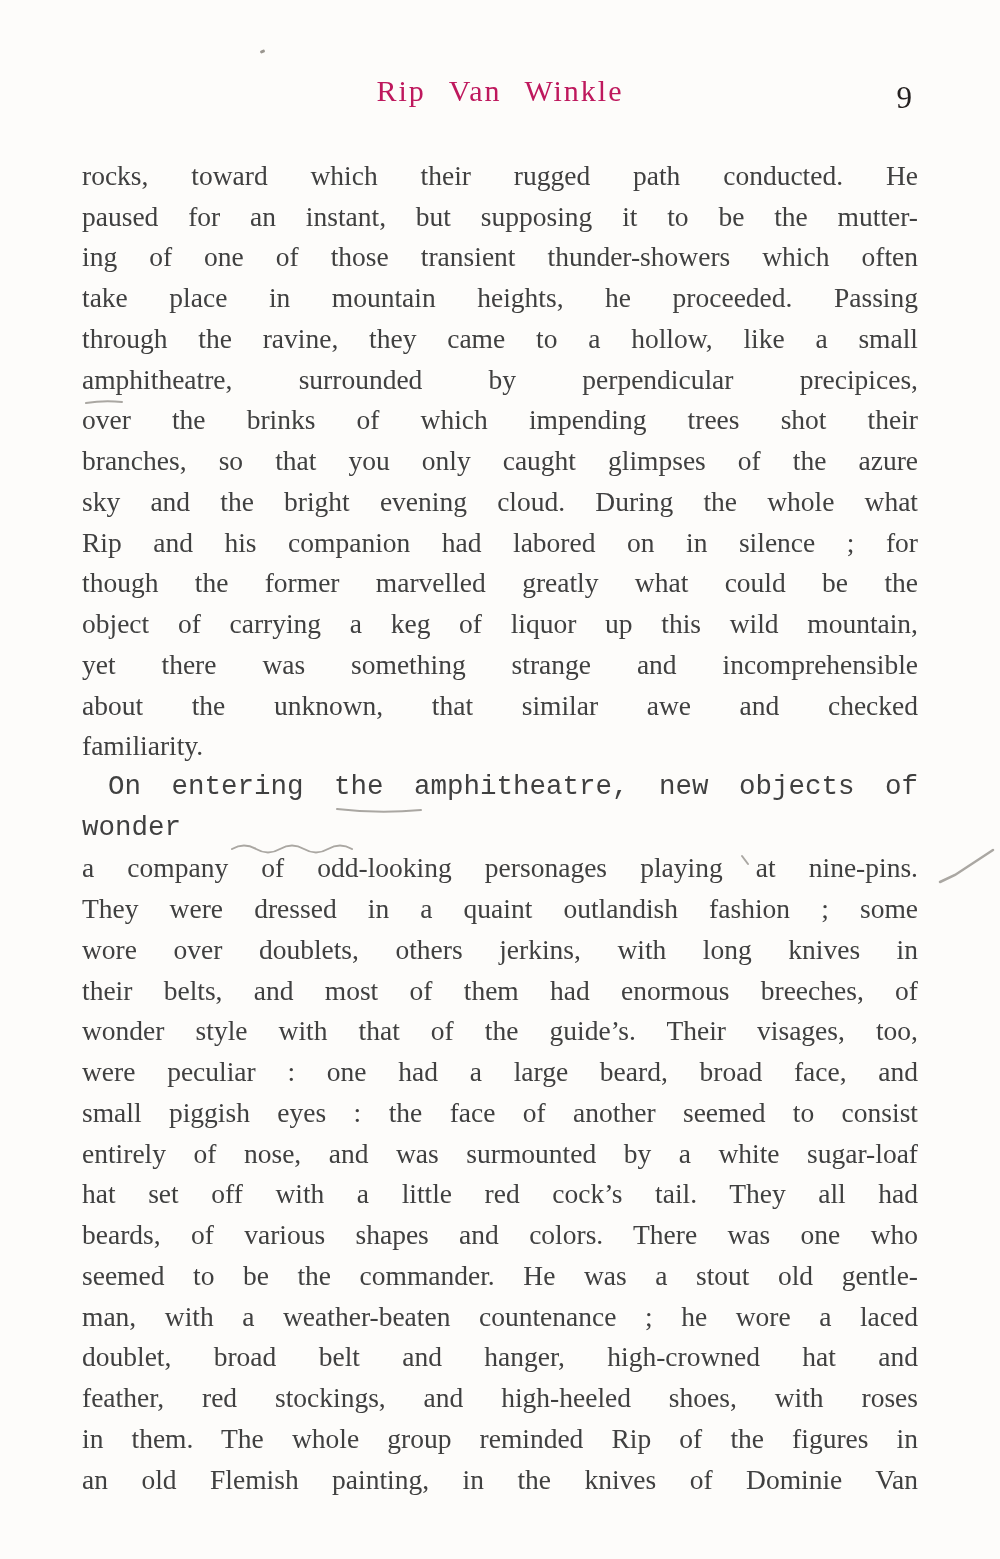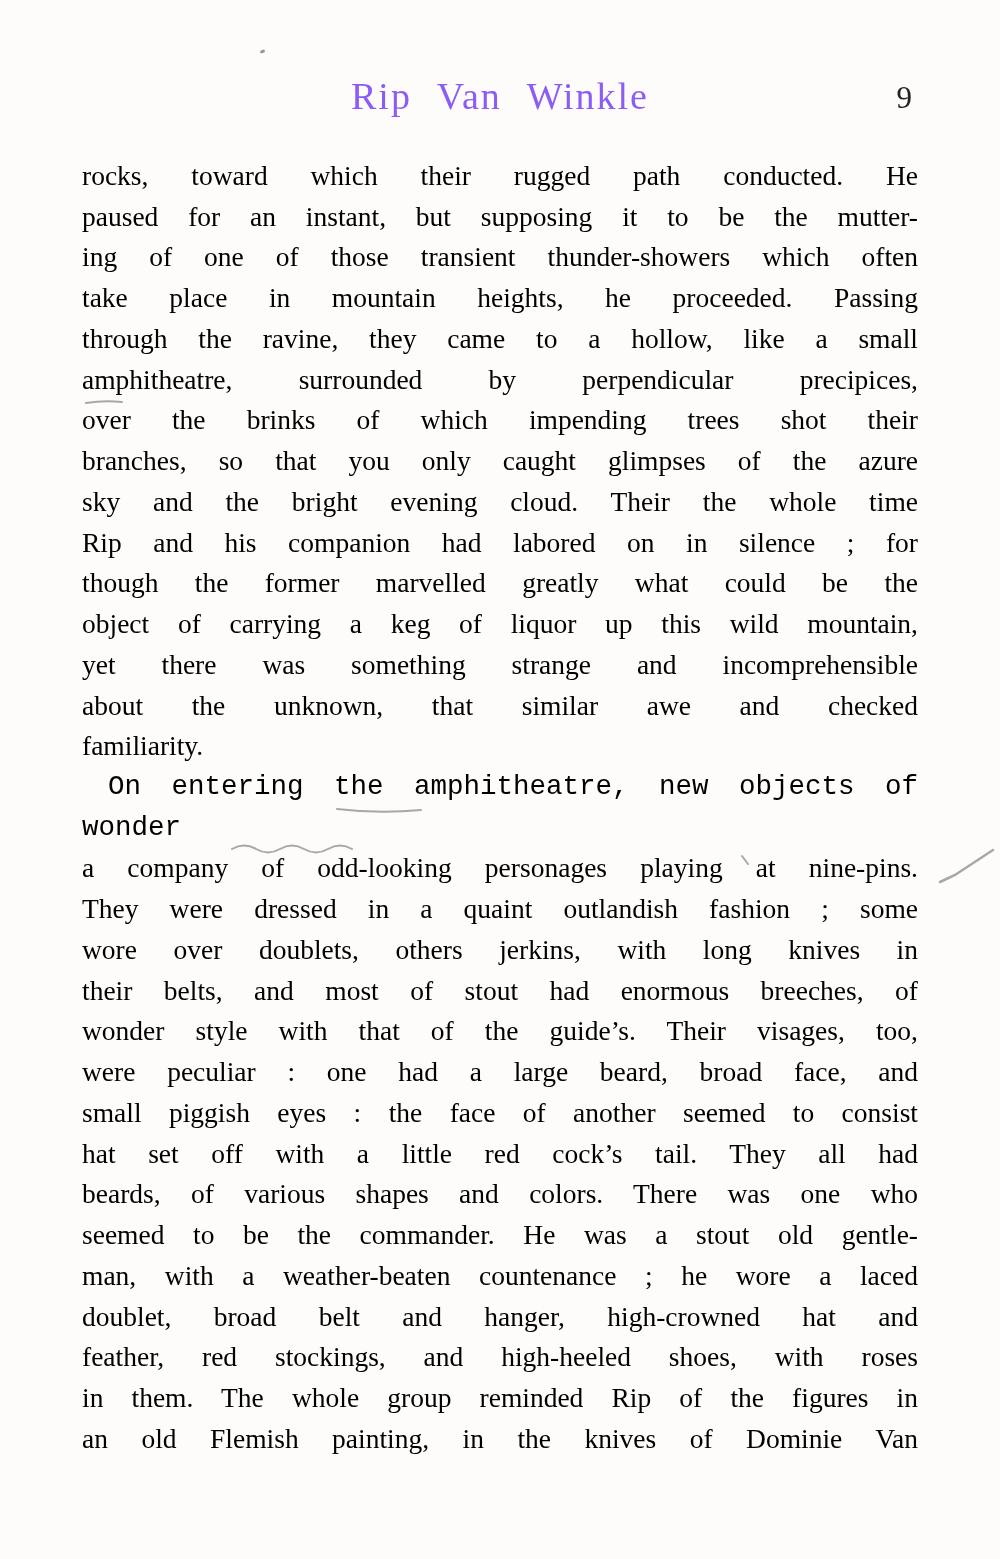--- a/index.html
+++ b/index.html
@@ -18,41 +18,41 @@
   }
   
   .running-head {
     position: absolute;
     top: 74px;
     left: 0;
     width: 100%;
     text-align: center;
   }
   .running-title {
-    font-size: 38px;
+    font-size: 30px;
     letter-spacing: 2px;
     word-spacing: 14px;
-    color: #8b5cf6;
+    color: #be185d;
   }
   .page-number {
     position: absolute;
     top: 6px;
     right: 88px;
     font-size: 31px;
     color: #252120;
   }
   
   .text-block {
     position: absolute;
     top: 156px;
     left: 82px;
     width: 836px;
     font-size: 27.5px;
     line-height: 40.74px;
-    color: #000000;
+    color: #404040;
   }
   .line {
     text-align: justify;
     text-align-last: justify;
     white-space: normal;
   }
   .line.end {
     text-align-last: left;
   }
   .line.indent {
@@ -92,36 +92,37 @@
 
   <main class="text-block">
     <div class="line">rocks, toward which their rugged path conducted.  He</div>
     <div class="line">paused for an instant, but supposing it to be the mutter-</div>
     <div class="line">ing of one of those transient thunder-showers which often</div>
     <div class="line">take place in mountain heights, he proceeded.  Passing</div>
     <div class="line">through the ravine, they came to a hollow, like a small</div>
     <div class="line">amphitheatre, surrounded by perpendicular precipices,</div>
     <div class="line">over the brinks of which impending trees shot their</div>
     <div class="line">branches, so that you only caught glimpses of the azure</div>
-    <div class="line">sky and the bright evening cloud.  Their the whole time</div>
+    <div class="line">sky and the bright evening cloud.  During the whole what</div>
     <div class="line">Rip and his companion had labored on in silence ; for</div>
     <div class="line">though the former marvelled greatly what could be the</div>
     <div class="line">object of carrying a keg of liquor up this wild mountain,</div>
     <div class="line">yet there was something strange and incomprehensible</div>
     <div class="line">about the unknown, that similar awe and checked</div>
     <div class="line end">familiarity.</div>
 
     <div class="line indent">On entering the amphitheatre, new objects of wonder</div>
     <div class="line">a company of odd-looking personages playing at nine-pins.</div>
     <div class="line">They were dressed in a quaint outlandish fashion ; some</div>
     <div class="line">wore over doublets, others jerkins, with long knives in</div>
-    <div class="line">their belts, and most of stout had enormous breeches, of</div>
+    <div class="line">their belts, and most of them had enormous breeches, of</div>
     <div class="line">wonder style with that of the guide’s.  Their visages, too,</div>
     <div class="line">were peculiar : one had a large beard, broad face, and</div>
     <div class="line">small piggish eyes : the face of another seemed to consist</div>
+    <div class="line">entirely of nose, and was surmounted by a white sugar-loaf</div>
     <div class="line">hat set off with a little red cock’s tail.  They all had</div>
     <div class="line">beards, of various shapes and colors.  There was one who</div>
     <div class="line">seemed to be the commander.  He was a stout old gentle-</div>
     <div class="line">man, with a weather-beaten countenance ; he wore a laced</div>
     <div class="line">doublet, broad belt and hanger, high-crowned hat and</div>
     <div class="line">feather, red stockings, and high-heeled shoes, with roses</div>
     <div class="line">in them.  The whole group reminded Rip of the figures in</div>
     <div class="line">an old Flemish painting, in the knives of Dominie Van</div>
   </main>
 

